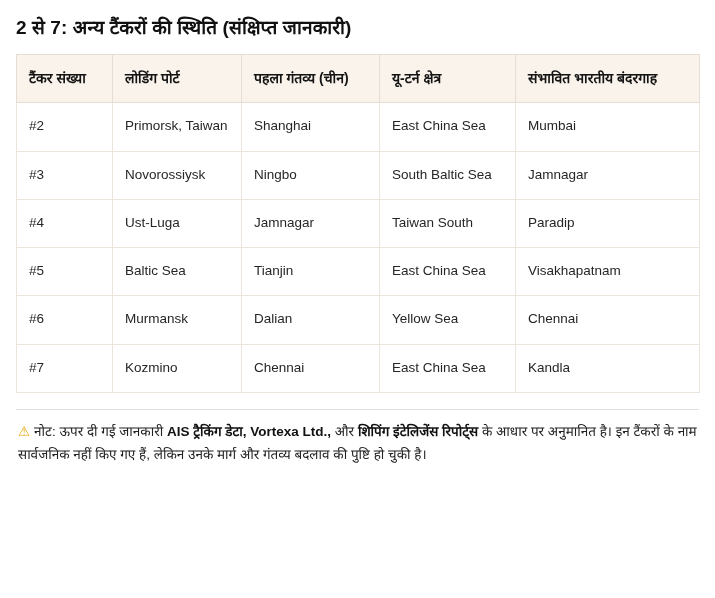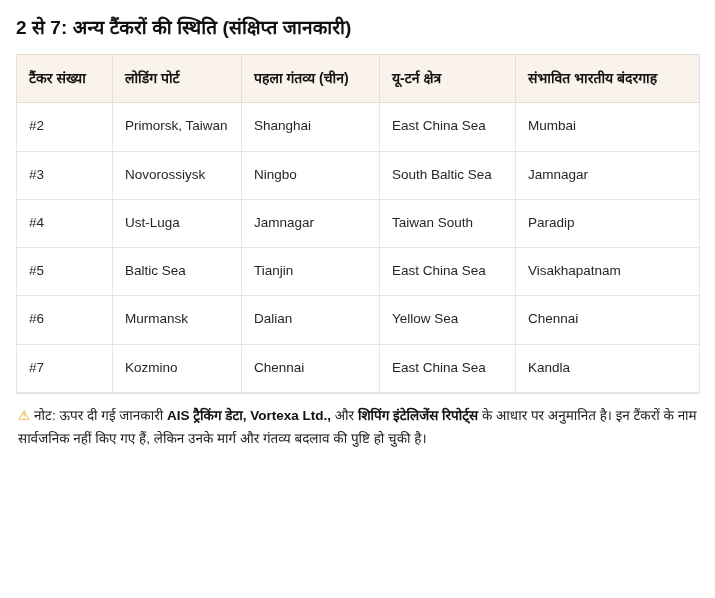--- a/index.html
+++ b/index.html
@@ -52,20 +52,21 @@
     border: 1px solid #ece5dd;
     line-height: 1.5;
   }
   col.c0 { width: 96px; }
   col.c1 { width: 129px; }
   col.c2 { width: 138px; }
   col.c3 { width: 136px; }
   col.c4 { width: 184px; }
 
   .note {
+    margin-top: 16px;
     padding: 10px 2px 8px 2px;
     border-top: 1px solid #e0e0e0;
     font-size: 13.5px;
     line-height: 1.72;
     color: #222222;
     width: 683px;
     box-sizing: border-box;
   }
   .note .warn-icon {
     color: #e8a400;

